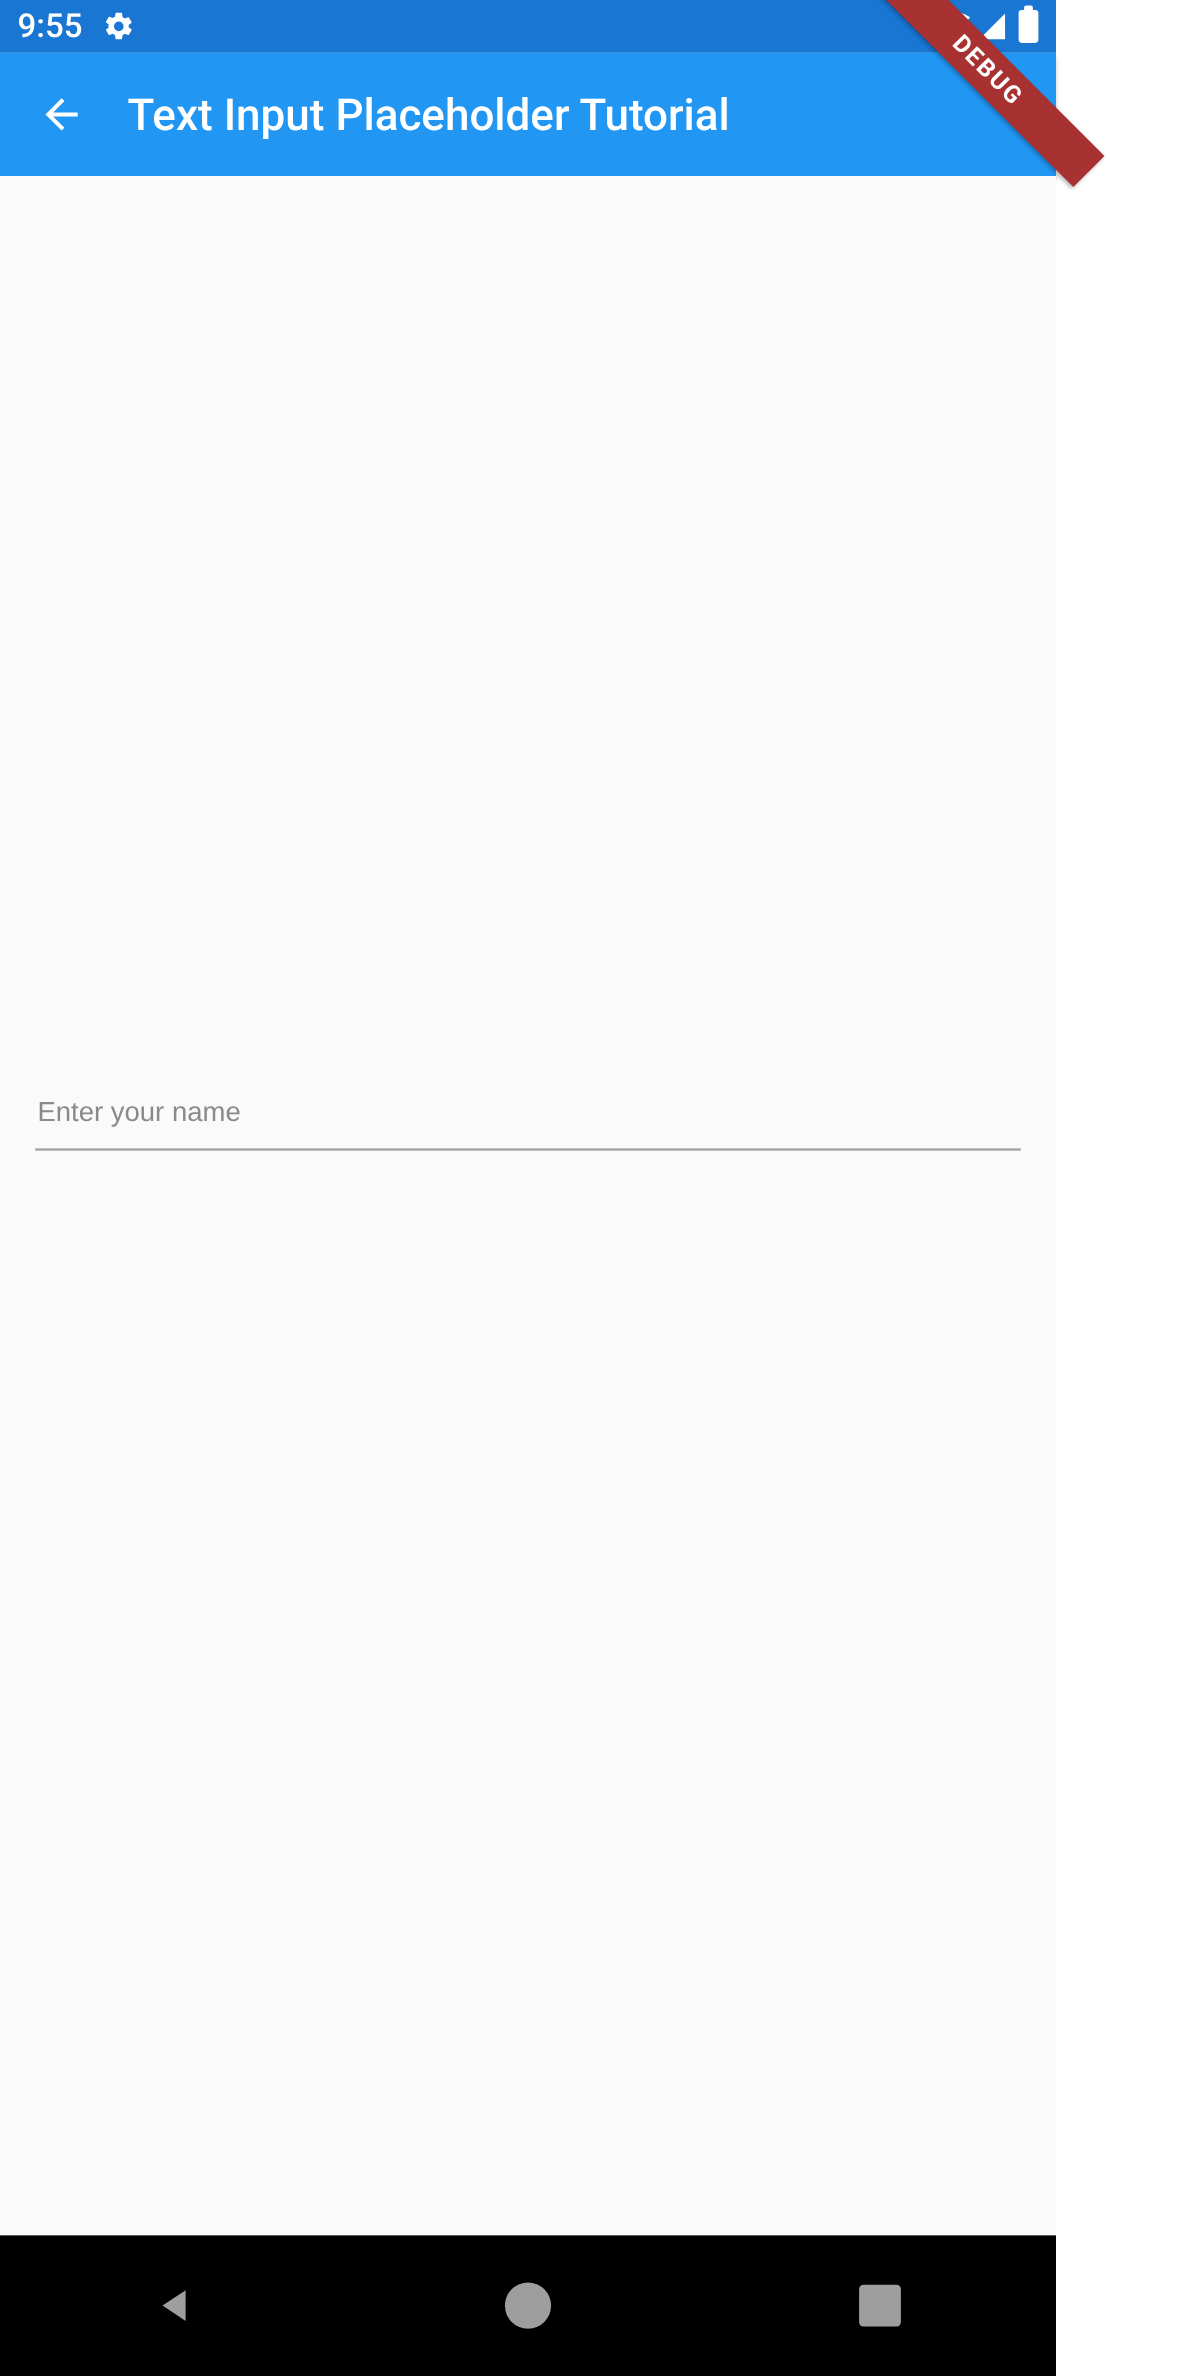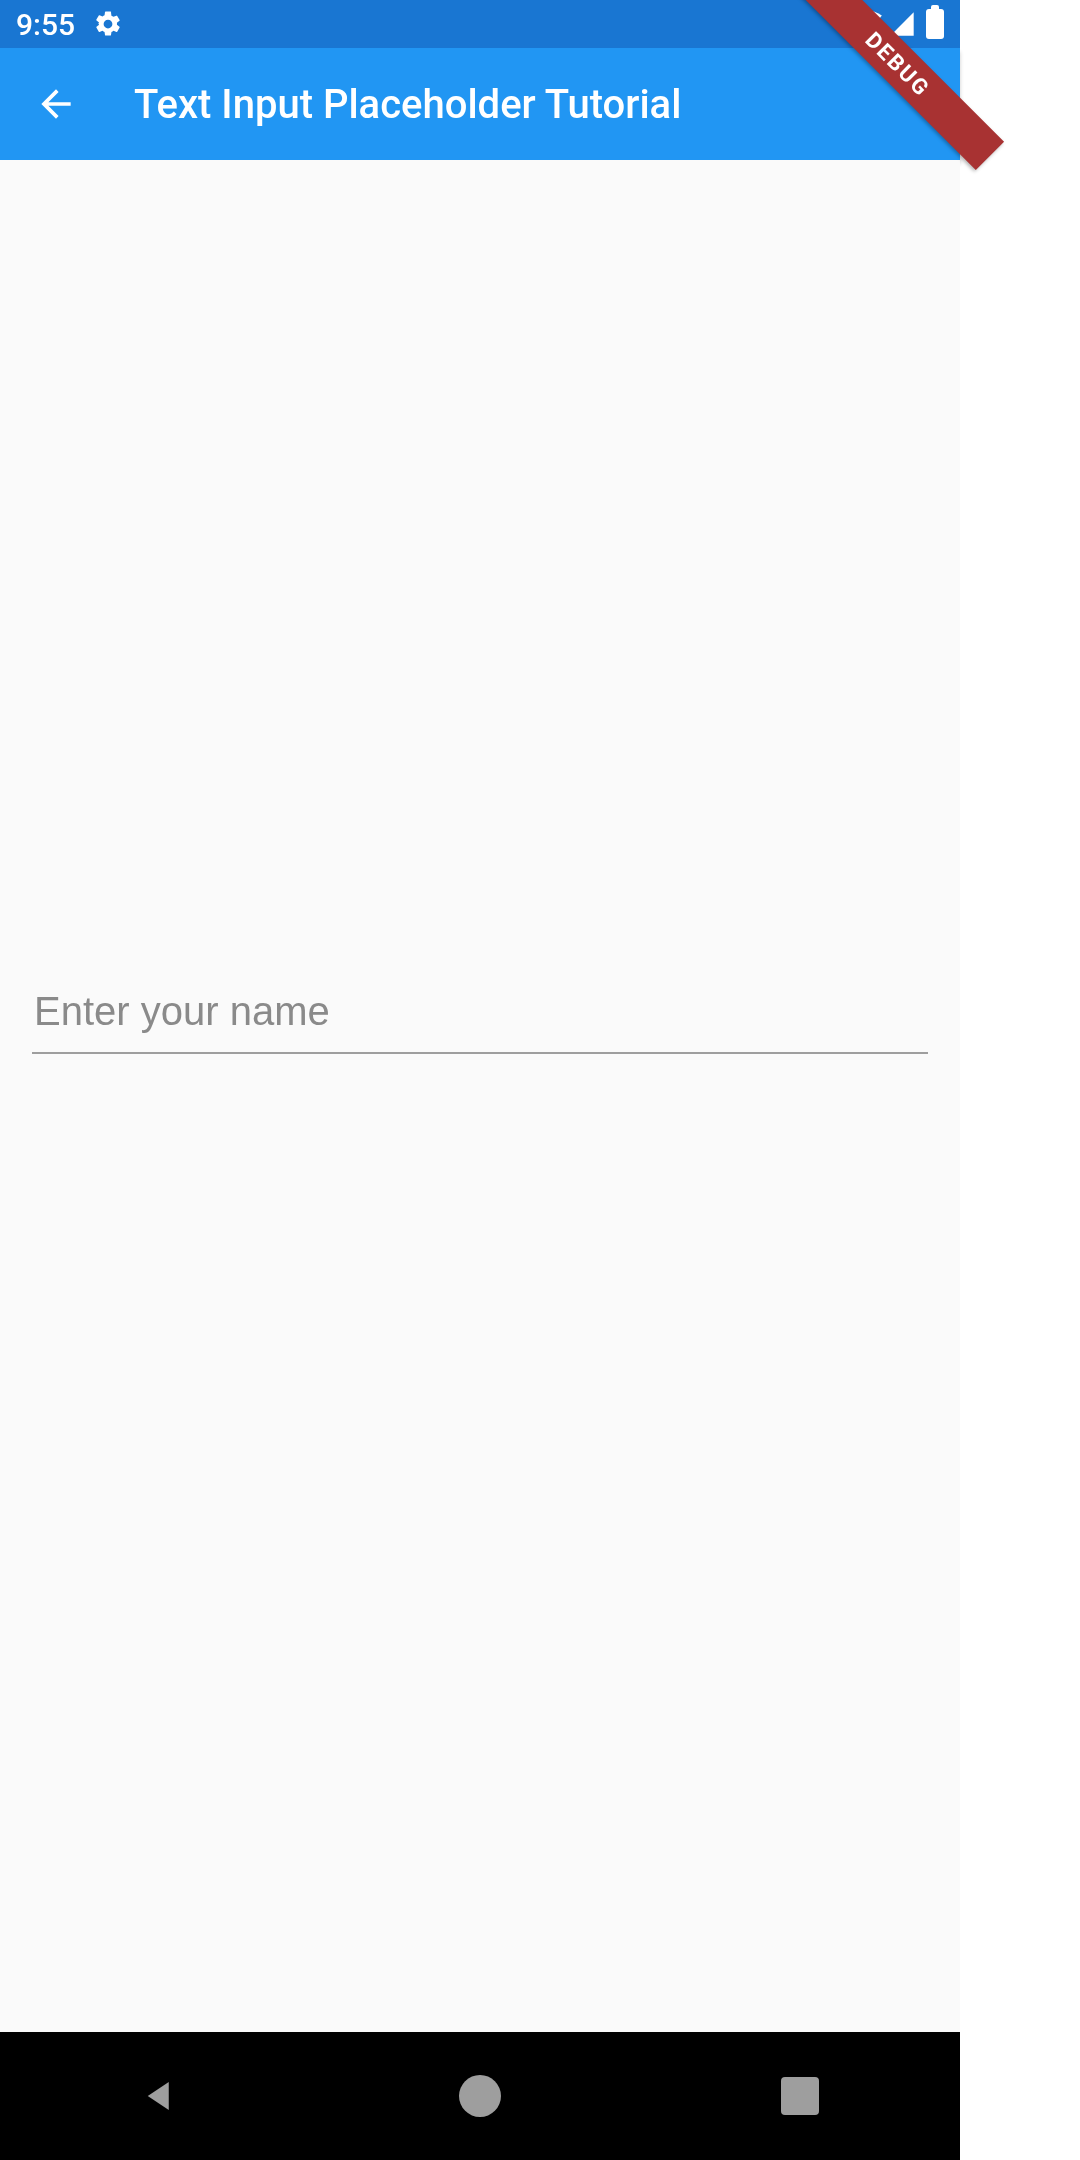--- a/index.html
+++ b/index.html
@@ -44,39 +44,39 @@
     box-shadow: 0 4px 4px rgba(0,0,0,0.2);
   }
   .back-btn {
     width: 80px; height: 80px; display: flex; align-items: center; justify-content: center;
     background: none; border: none; color: #fff; cursor: pointer;
   }
   .app-title {
     flex: 1;
     font-size: 40px;
     font-weight: 500;
-    margin-left: 38px;
+    margin-left: 20px;
     white-space: nowrap;
   }
   
   .body-area {
     flex: 1;
     background: #fafafa;
     position: relative;
     display: flex;
     flex-direction: column;
     justify-content: center;
     padding: 0 32px 160px 32px;
   }
   .text-field {
     width: 100%;
     border: none;
     border-bottom: 2px solid #9e9e9e;
     background: transparent;
-    font-size: 40px;
+    font-size: 25px;
     padding: 10px 2px 18px 2px;
     color: #212121;
     outline: none;
   }
   .text-field::placeholder { color: #8a8a8a; }
   
   .debug-banner {
     position: absolute;
     top: 44px; right: -68px;
     width: 260px; height: 40px;

